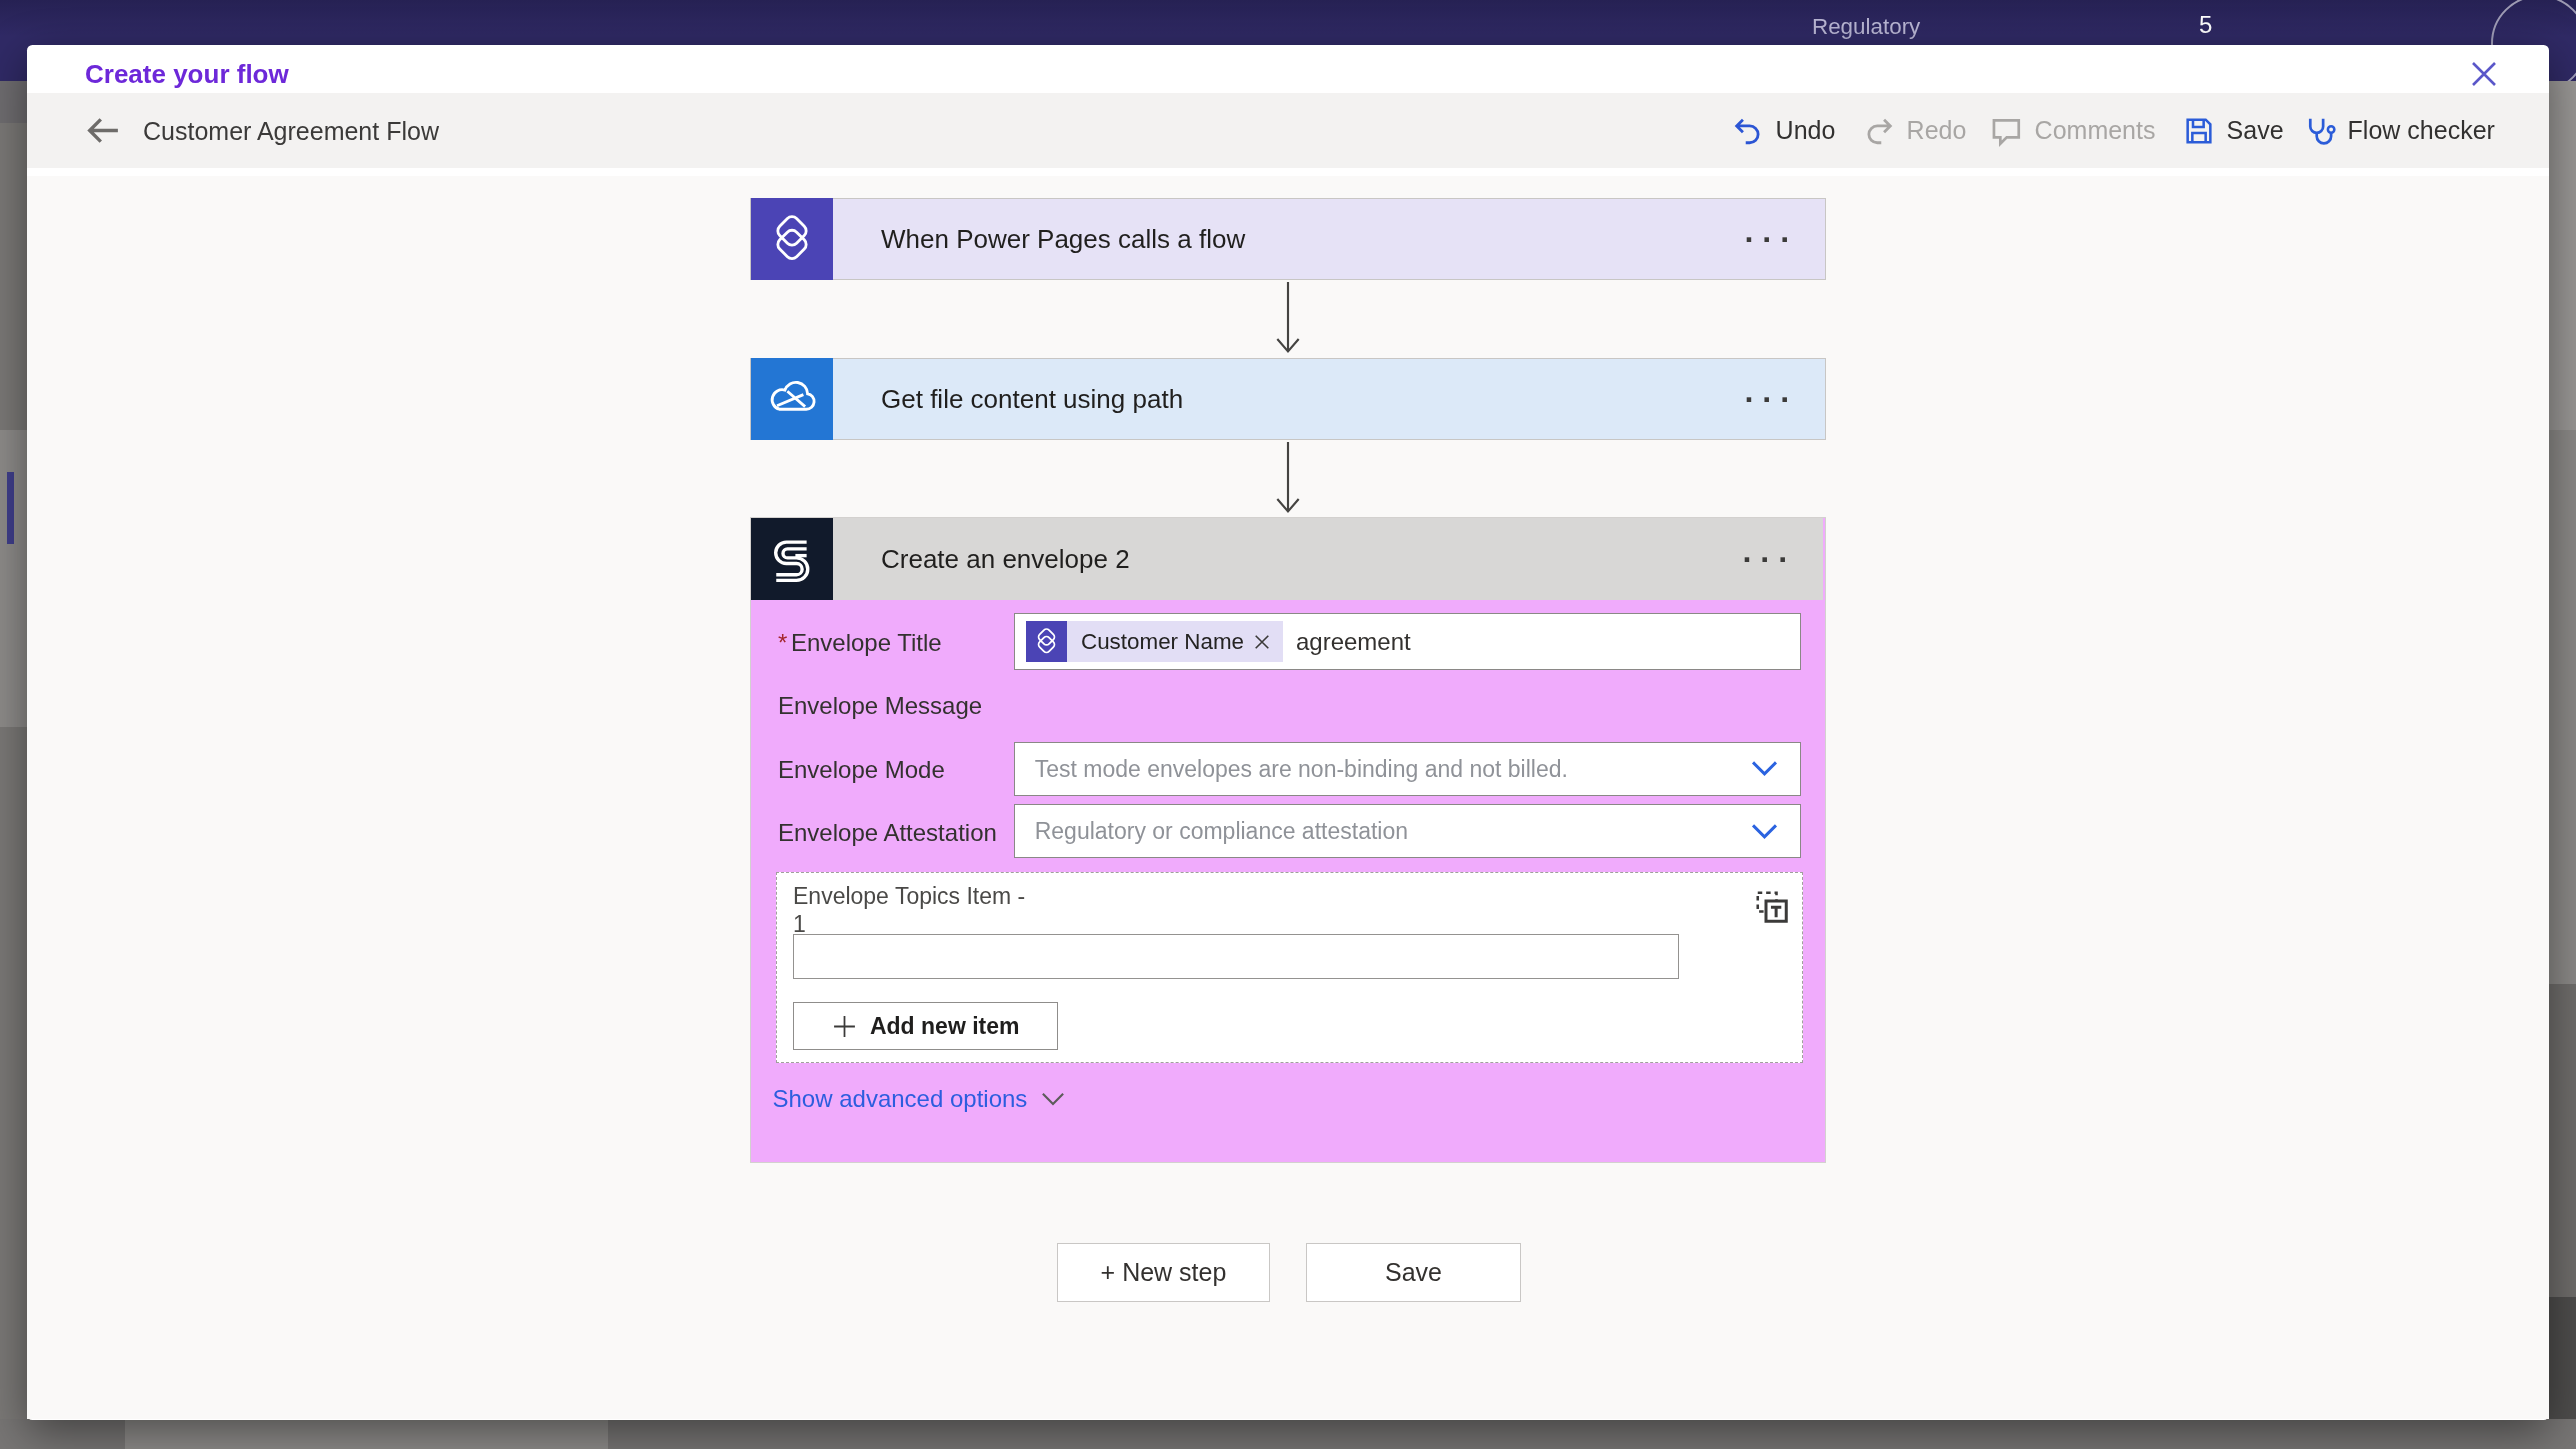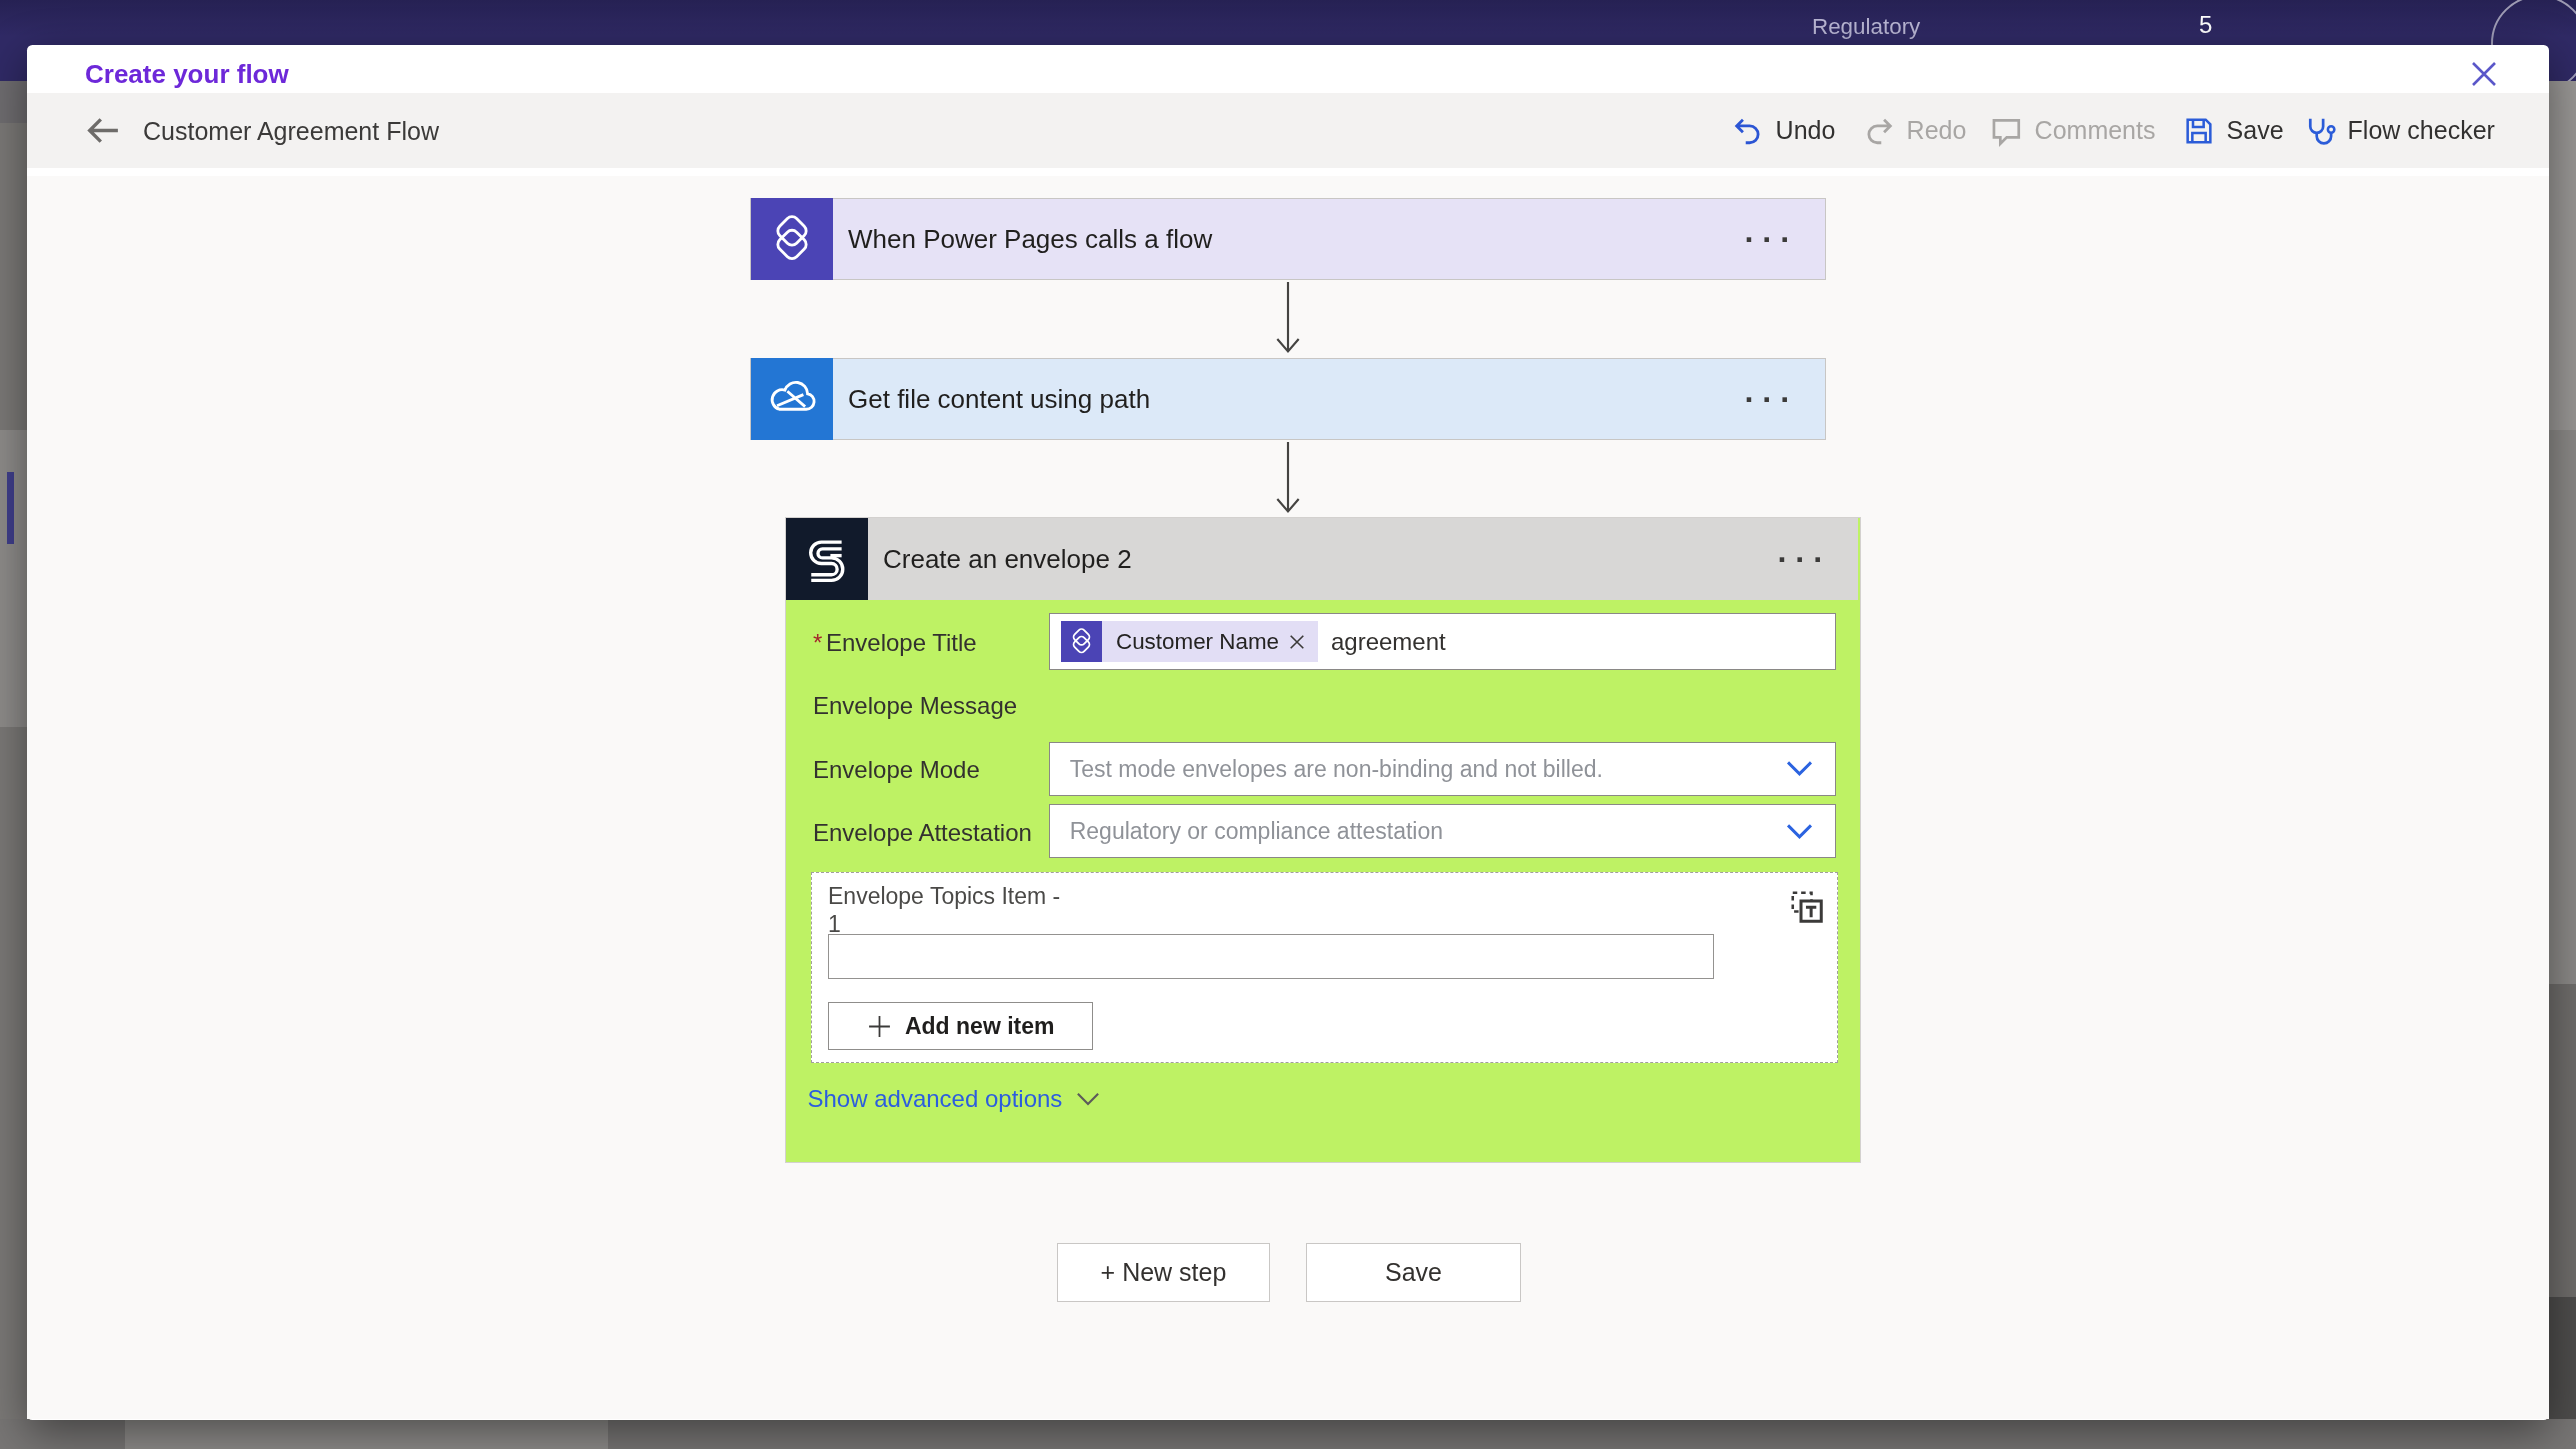--- a/index.html
+++ b/index.html
@@ -39,30 +39,30 @@
   .tb-item.disabled { color:#a8a6a4; }
   .tb-undo { left:1705px; } .tb-redo { left:1836px; } .tb-comments { left:1962px; }
   .tb-save { left:2156px; } .tb-checker { left:2273px; }
 
   .canvas { left:0; top:131px; width:2522px; height:1243px; background:#faf9f8; }
 
   
   .card { display:flex; align-items:center; border:1.8px solid #c8c6c4; }
   .card-1 { left:723px; top:22.4px; width:1076px; height:82px; background:#e6e2f6; }
   .card-2 { left:723px; top:182px; width:1076px; height:82px; background:#dce9f8; }
-  .card-3 { left:758px; top:341px; width:1076px; height:646px; background:#bef264;
+  .card-3 { left:723px; top:341px; width:1076px; height:646px; background:#f0abfc;
             border-color:#d3d1cf; }
   .card-head { left:0; top:0; width:1072px; height:82px; background:#d8d7d6;
                display:flex; align-items:center; }
   .card-icon { width:82px; height:82px; flex:none; display:flex;
                align-items:center; justify-content:center; }
   .icon-pp  { background:#4b44b5; }
   .icon-od  { background:#2376d4; }
   .icon-ds  { background:#111a2b; }
-  .card-title { flex:1; padding-left:15px; font-size:26px; color:#201f1e; }
+  .card-title { flex:1; padding-left:48px; font-size:26px; color:#201f1e; }
   .card-menu { padding-right:27px; font-size:32px; font-weight:700; letter-spacing:7.2px;
                color:#3b3a39; cursor:pointer; line-height:82px; }
   .connector { left:1243px; width:36px; height:73px; }
   .conn-1 { top:106px; } .conn-2 { top:266px; }
 
   
   .f-label { left:27px; font-size:24px; color:#33312f; }
   .req { color:#a4262c; margin-right:3.6px; }
   .lbl-title { top:111px; } .lbl-msg { top:174px; } .lbl-mode { top:238px; } .lbl-att { top:301px; }
   .f-box { left:263px; width:787px; border:1.8px solid #8a8886; background:#fff; }

